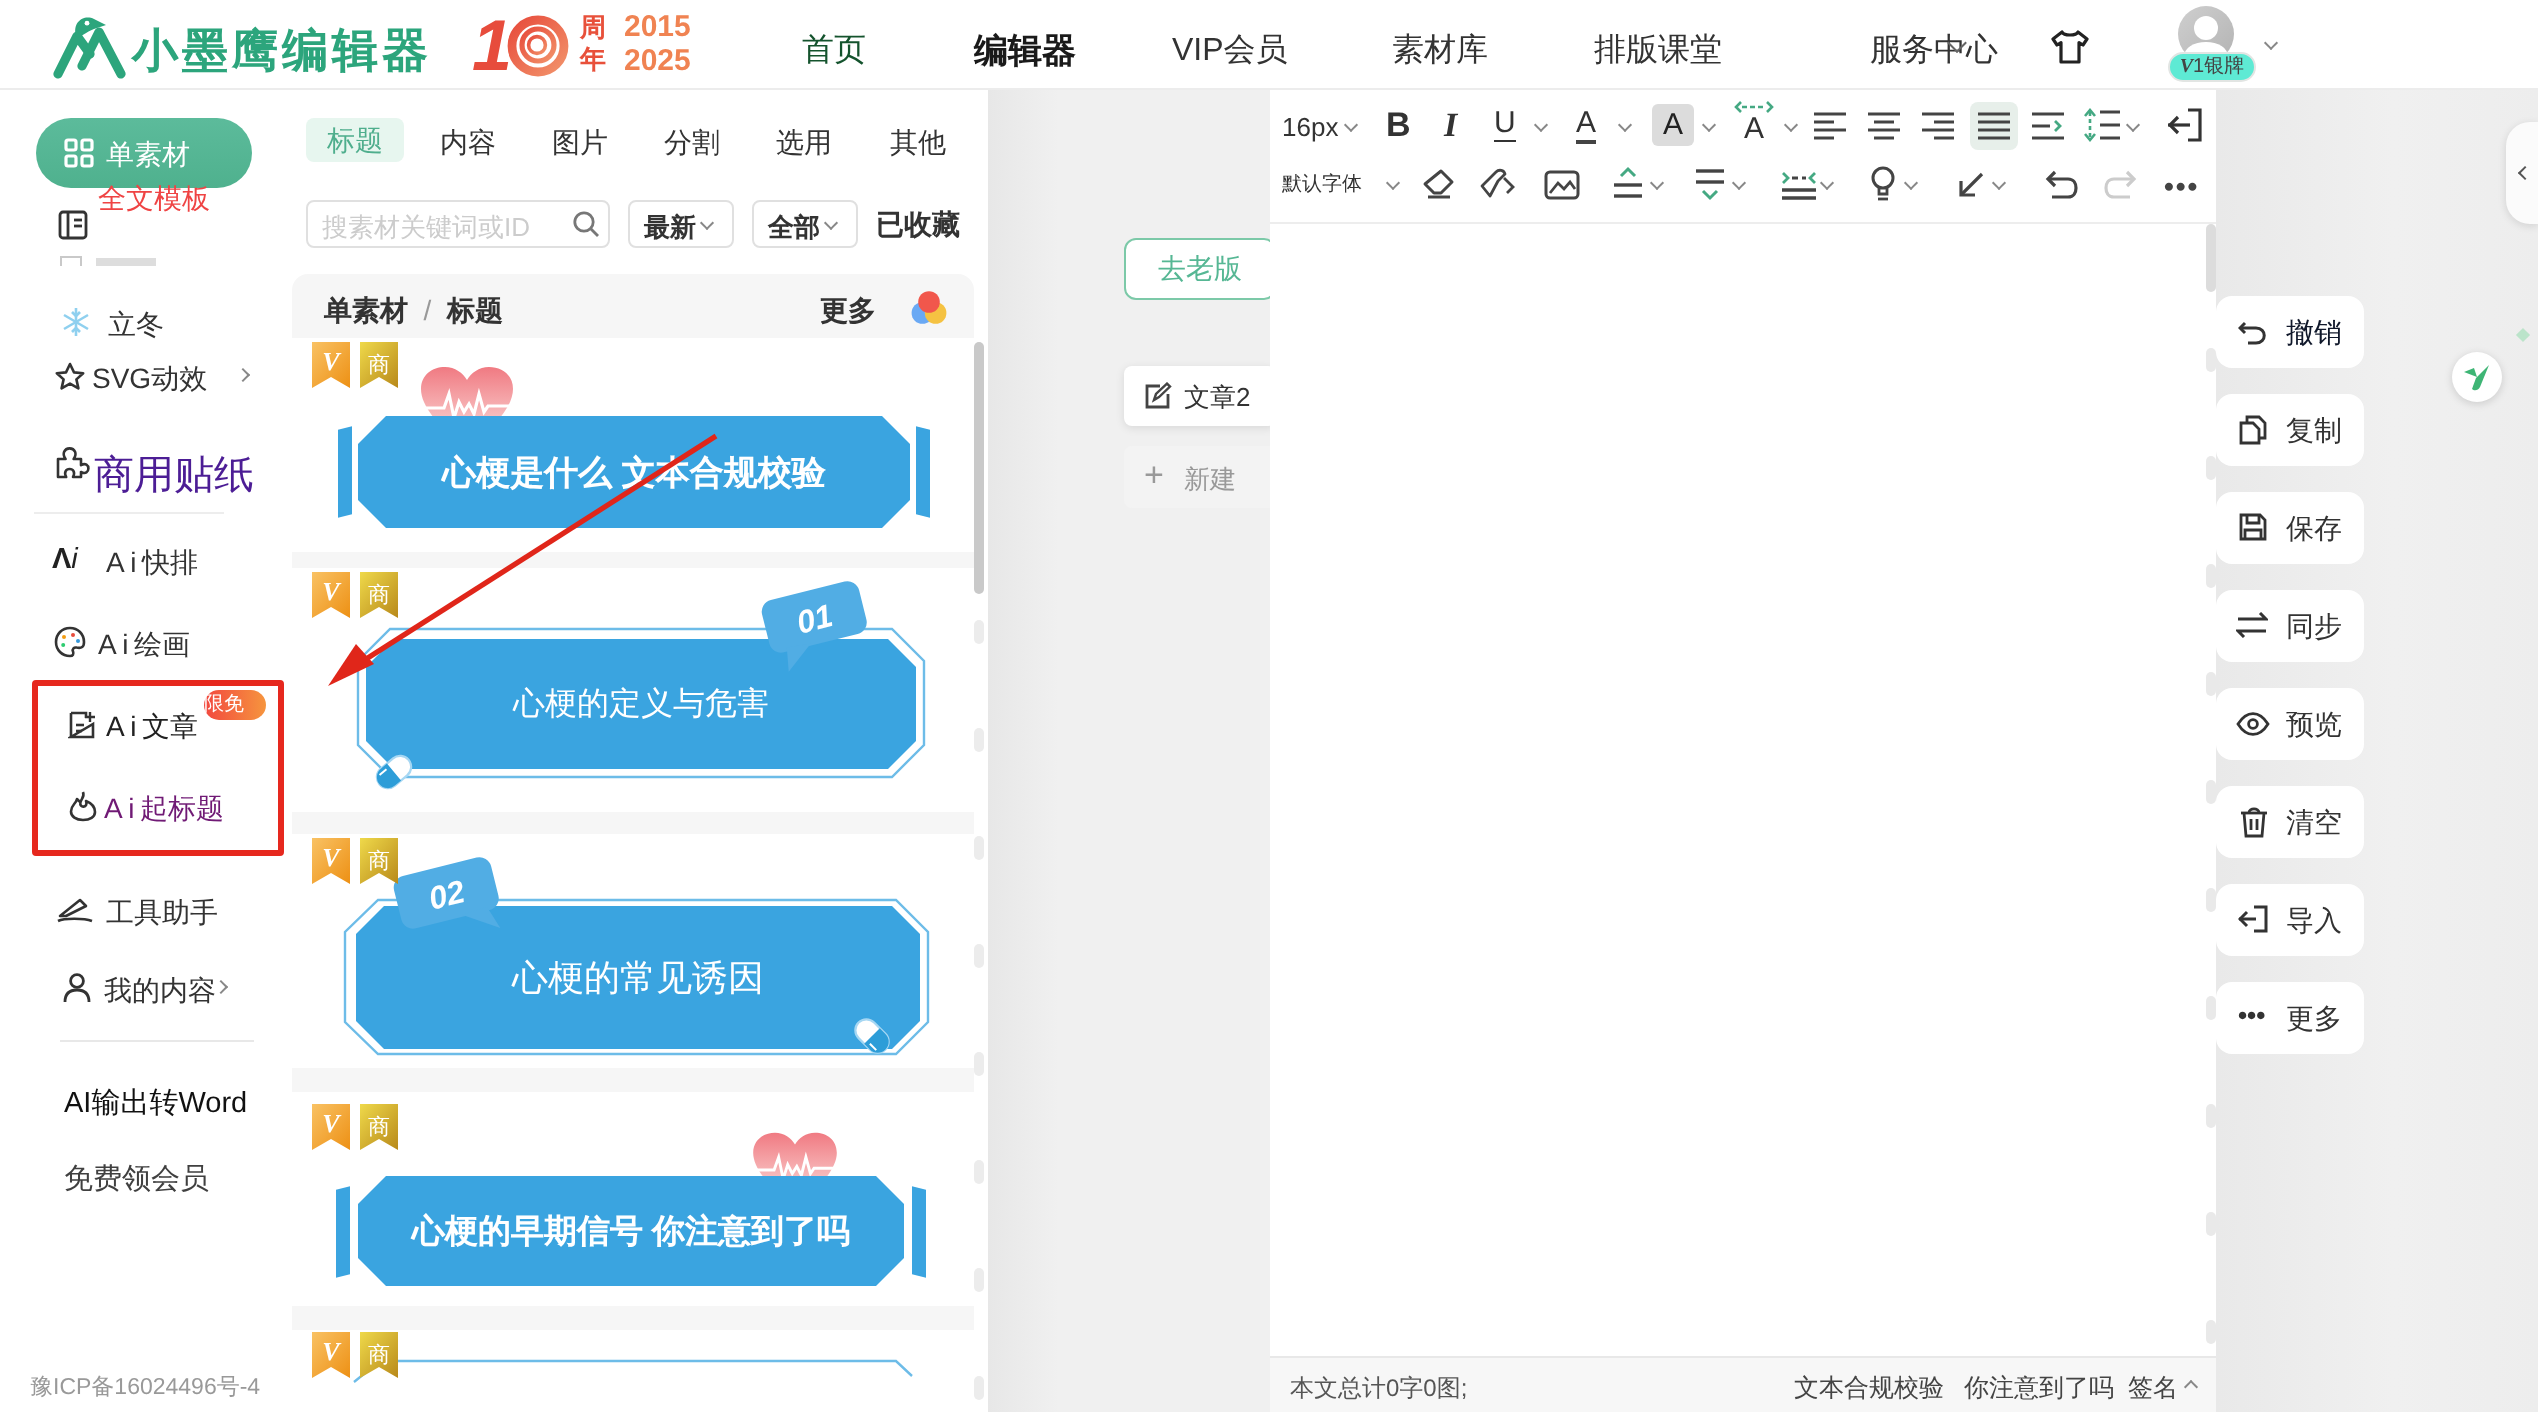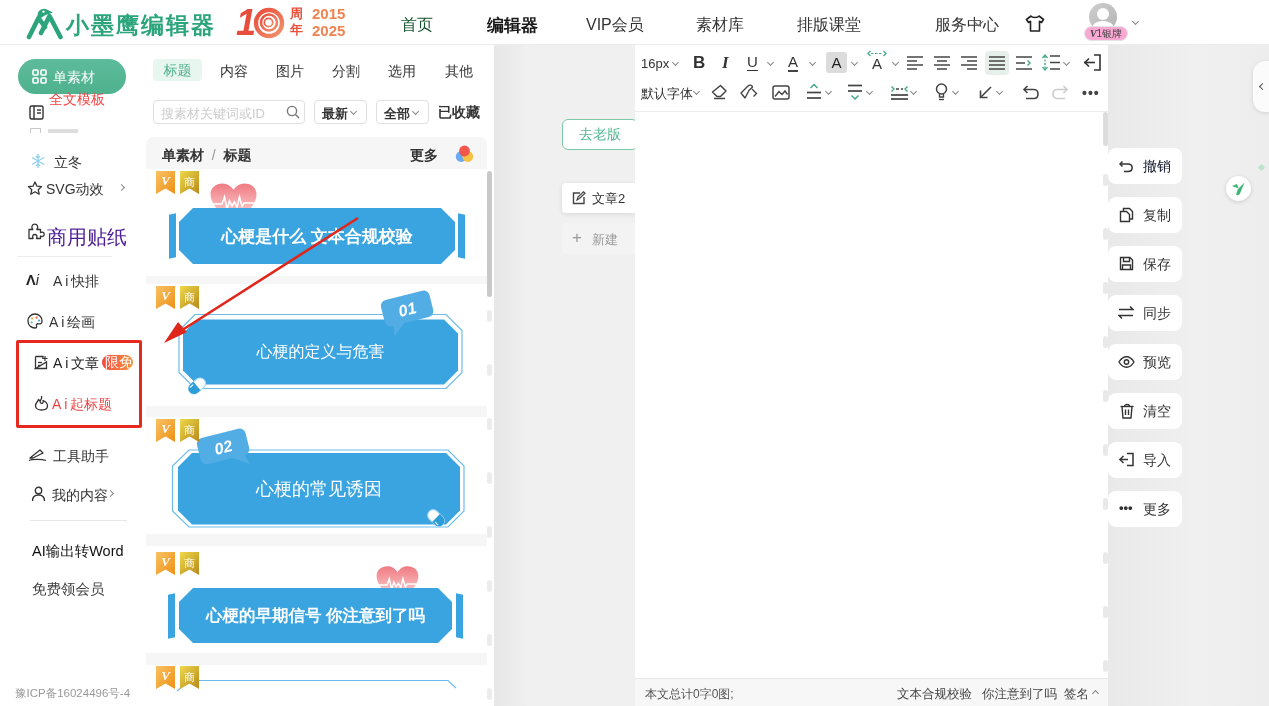--- a/index.html
+++ b/index.html
@@ -42,21 +42,21 @@
 <div class="a" style="left:797px;top:15px;font-size:16px;color:#333;z-index:41">排版课堂</div>
 <div class="a" style="left:935px;top:15px;font-size:16px;color:#333;z-index:41">服务中心</div>
 <div class="ch" style="left:975px;top:18px;z-index:41"></div>
 <svg class="a" style="left:1025px;top:15px;z-index:41" width="20" height="18" viewBox="0 0 20 18">
  <path d="M6 1 L1.5 4.5 L3.5 7.5 L5.5 6.3 L5.5 16 L14.5 16 L14.5 6.3 L16.5 7.5 L18.5 4.5 L14 1 C13 3 7 3 6 1 Z" fill="none" stroke="#222" stroke-width="1.6" stroke-linejoin="round"></path>
 </svg>
 <div class="a" style="left:1089px;top:3px;width:28px;height:28px;border-radius:50%;background:linear-gradient(135deg,#cfcfcf,#b3b3b3);overflow:hidden;z-index:41">
  <div class="a" style="left:8px;top:5px;width:12px;height:12px;border-radius:50%;background:#fff"></div>
  <div class="a" style="left:3px;top:18px;width:22px;height:14px;border-radius:50%;background:#fff"></div>
 </div>
-<div class="a" style="left:1084px;top:26px;width:44px;height:15px;background:#f9a8d4;border:1px solid #e2e5e3;border-radius:8px;z-index:42;font-size:10px;color:#444;text-align:center;line-height:13px"><i style="font-weight:bold;font-family:'Liberation Serif',serif">V</i>1银牌</div>
+<div class="a" style="left:1084px;top:26px;width:44px;height:15px;background:#5eead4;border:1px solid #e2e5e3;border-radius:8px;z-index:42;font-size:10px;color:#444;text-align:center;line-height:13px"><i style="font-weight:bold;font-family:'Liberation Serif',serif">V</i>1银牌</div>
 <div class="chs" style="left:1133px;top:19px;z-index:41"></div>
 
 <div class="a" style="left:0;top:45px;width:132px;height:661px;background:#fff;z-index:30"></div>
 <div class="a" style="left:18px;top:59px;width:108px;height:35px;border-radius:18px;background:linear-gradient(180deg,#5cbb9b,#4fb18e);z-index:31"></div>
 <svg class="a" style="left:32px;top:69px;z-index:32" width="15" height="15" viewBox="0 0 15 15">
  <g fill="none" stroke="#fff" stroke-width="1.6">
       <rect x="1" y="1" width="5" height="5" rx="1"></rect>
       <rect x="9" y="1" width="5" height="5" rx="1"></rect>
       <rect x="1" y="9" width="5" height="5" rx="1"></rect>
       <rect x="9" y="9" width="5" height="5" rx="1"></rect>
@@ -109,25 +109,25 @@
 <div class="a" style="left:16px;top:340px;width:126px;height:88px;border:3px solid #e6281e;border-radius:2px;z-index:45"></div>
 <svg class="a" style="left:34px;top:355px;z-index:31" width="14" height="15" viewBox="0 0 14 15">
  <g fill="none" stroke="#333" stroke-width="1.3">
       <path d="M1.5 1.5 L9 1.5 L9 4 M12.5 7 L12.5 13.5 L1.5 13.5 Z M1.5 1.5 L1.5 13.5"></path>
       <line x1="4" y1="7.5" x2="8" y2="7.5"></line>
       <line x1="4" y1="10.5" x2="7" y2="10.5"></line>
       <path d="M11 1 L11 6 M8.5 3.5 L13.5 3.5" stroke-width="1.2"></path>
     </g>
 </svg>
 <div class="a" style="left:53px;top:355px;font-size:14px;color:#222;z-index:31">A i 文章</div>
-<div class="a" style="left:102px;top:355px;width:31px;height:15px;border-radius:8px;background:linear-gradient(90deg,#f2473f,#f6953e);color:#fff;font-size:14px;text-align:right;line-height:15px;z-index:46">限免</div>
+<div class="a" style="left:102px;top:345px;width:31px;height:15px;border-radius:8px;background:linear-gradient(90deg,#f2473f,#f6953e);color:#fff;font-size:10px;text-align:left;line-height:15px;z-index:46">限免</div>
 <svg class="a" style="left:34px;top:395px;z-index:31" width="15" height="16" viewBox="0 0 15 16">
  <path d="M7.5 1 C8.5 3.5 6.5 4.5 6.2 6.2 C5.9 7.6 6.8 8.4 7.8 8.3 C9 8.2 9.6 7 9 5.5 C11.5 6.5 13.5 8.5 13.5 11 C13.5 13.5 11 15 7.5 15 C4 15 1.5 13.3 1.5 10.7 C1.5 7.5 4 7 4.5 4.5 C5.5 5.5 6 6 6.2 6.2" fill="none" stroke="#333" stroke-width="1.3" stroke-linejoin="round"></path>
 </svg>
-<div class="a" style="left:52px;top:396px;font-size:14px;color:#ef4444;z-index:31">A i 起标题</div>
+<div class="a" style="left:52px;top:396px;font-size:14px;color:#701a75;z-index:31">A i 起标题</div>
 <svg class="a" style="left:28px;top:448px;z-index:31" width="19" height="14" viewBox="0 0 19 14">
  <g fill="none" stroke="#333" stroke-width="1.3">
       <path d="M2 10 L12 2 L15 5 L5 10 Z" stroke-linejoin="round"></path>
       <path d="M1 12.5 C4 11 14 11 18 12.5"></path>
     </g>
 </svg>
 <div class="a" style="left:53px;top:448px;font-size:14px;color:#333;z-index:31">工具助手</div>
 <svg class="a" style="left:31px;top:486px;z-index:31" width="15" height="16" viewBox="0 0 15 16">
  <g fill="none" stroke="#333" stroke-width="1.4">
       <circle cx="7.5" cy="4.5" r="3.2"></circle>
@@ -410,21 +410,21 @@
       <line x1="3" y1="2" x2="3" y2="15" stroke-dasharray="2 1.5"></line>
     </g>
   </svg>
 <div class="chs" style="left:1064px;top:60px;z-index:22"></div>
 <svg class="a" style="left:1084px;top:54px;z-index:22" width="17" height="17" viewBox="0 0 17 17">
     <path d="M10 1 L16 1 L16 16 L10 16" fill="none" stroke="#333" stroke-width="1.6"></path>
     <line x1="0" y1="8.5" x2="11" y2="8.5" stroke="#333" stroke-width="1.6"></line>
     <path d="M5 4.5 L1 8.5 L5 12.5" fill="none" stroke="#333" stroke-width="1.6"></path>
   </svg>
 
-<div class="a" style="left:641px;top:85px;font-size:13px;color:#333;z-index:22">默认字体</div>
+<div class="a" style="left:641px;top:85px;font-size:10px;color:#333;z-index:22">默认字体</div>
 <div class="chs" style="left:694px;top:89px;z-index:22"></div>
 <svg class="a" style="left:711px;top:84px;z-index:22" width="17" height="16" viewBox="0 0 17 16">
     <g fill="none" stroke="#444" stroke-width="1.5">
       <path d="M6 12.5 L1.5 8 L9.5 1.5 L15 7 L9.5 12.5 Z" stroke-linejoin="round"></path>
       <line x1="3" y1="14.5" x2="14" y2="14.5"></line>
     </g>
   </svg>
 <svg class="a" style="left:740px;top:84px;z-index:22" width="18" height="16" viewBox="0 0 18 16">
     <g fill="none" stroke="#444" stroke-width="1.4">
       <path d="M1 9 L8 2 C9.5 0.5 12 1 12.5 3 L9 6.5 L5 14 L1 9 Z" stroke-linejoin="round"></path>

